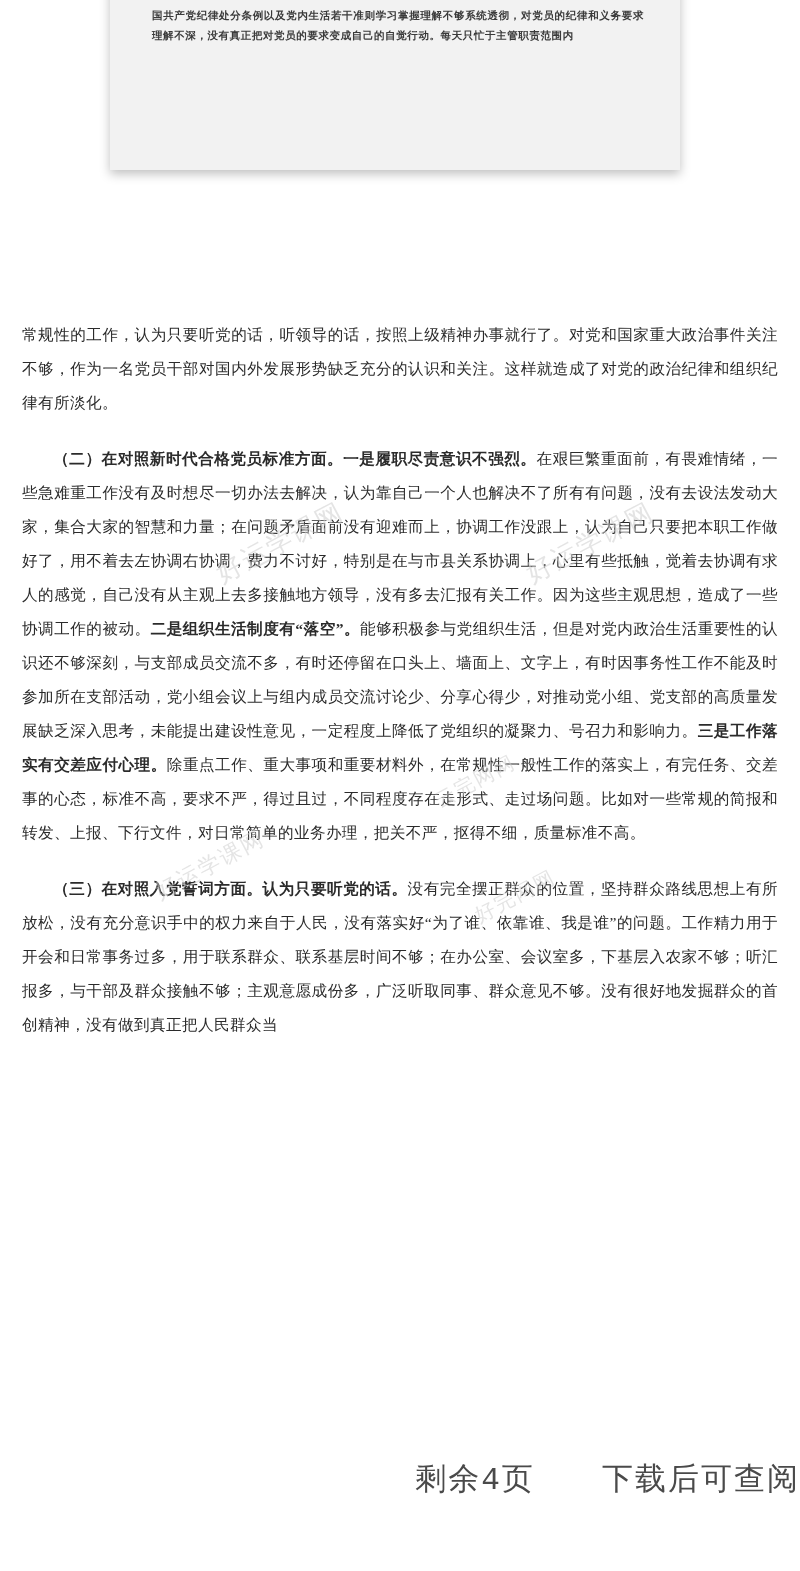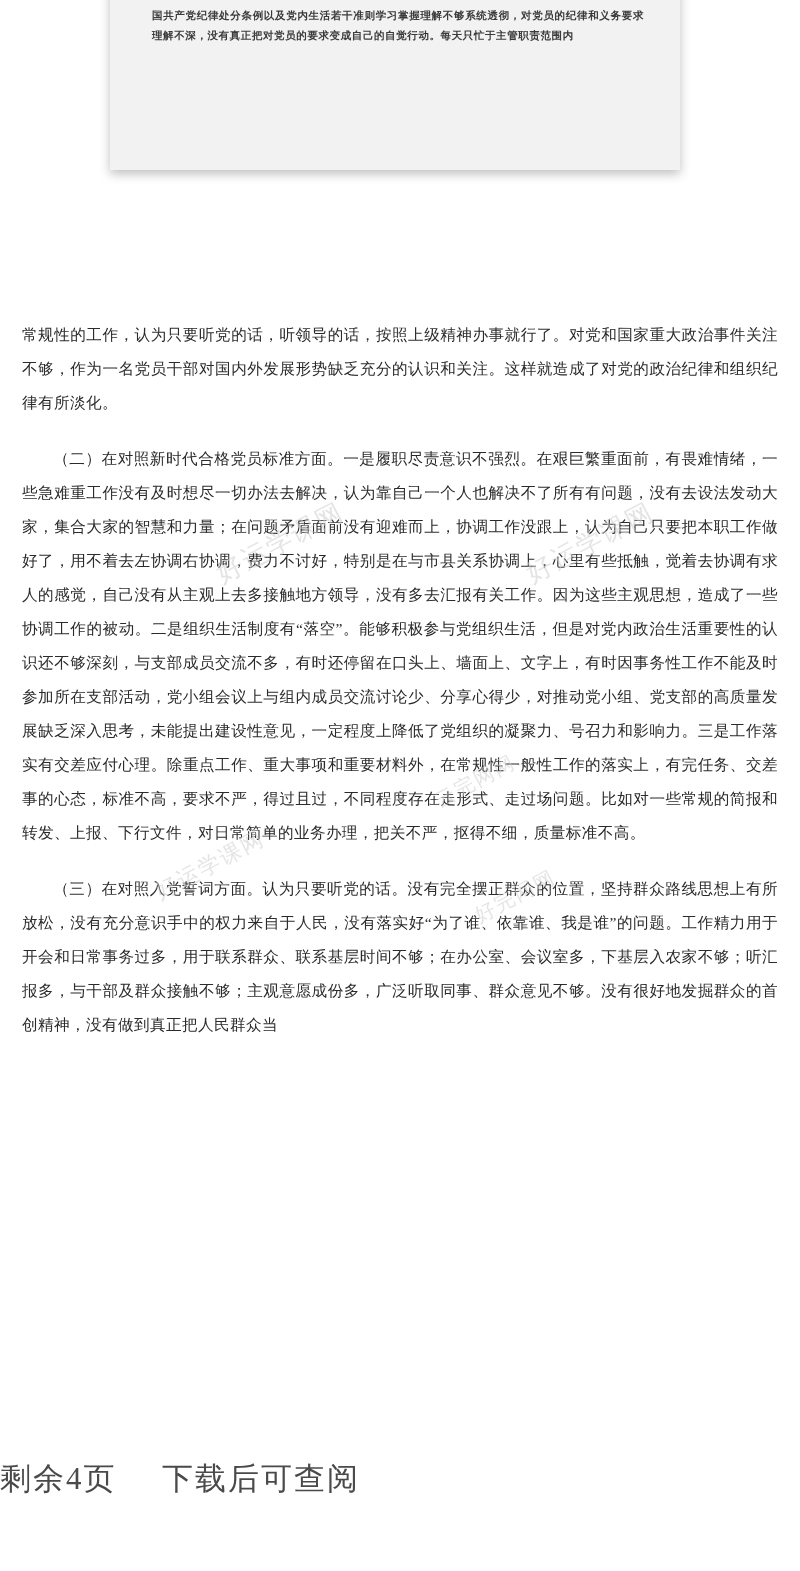--- a/index.html
+++ b/index.html
@@ -57,21 +57,21 @@
     line-height: 2.18;
     letter-spacing: 0.4px;
     text-align: justify;
     text-justify: inter-ideograph;
     color: #2b2b2b;
   }
   .para.indent {
     text-indent: 2em;
   }
   .para b {
-    font-weight: normal;
+    font-weight: bold;
   }
 
   
   .wm {
     position: absolute;
     font-family: "Liberation Serif", "DejaVu Serif", serif;
     color: #cfcfcf;
     opacity: 0.55;
     font-size: 17px;
     letter-spacing: 2px;
@@ -81,25 +81,25 @@
     pointer-events: none;
     user-select: none;
   }
 
   
   .bottom-notice {
     position: absolute;
     left: 0;
     top: 1458px;
     width: 800px;
-    text-align: left;
+    text-align: right;
     font-size: 31px;
     color: #4a4a4a;
     letter-spacing: 2px;
-    font-family: Liberation Serif, serif;
+    font-family: Liberation Mono, monospace;
   }
   .bottom-notice .gap { display: inline-block; width: 26px; }
 </style>
 </head>
 <body>
 
 <div class="top-card">
   <div class="top-card-inner">
     <p>国共产党纪律处分条例以及党内生活若干准则学习掌握理解不够系统透彻，对党员的纪律和义务要求理解不深，没有真正把对党员的要求变成自己的自觉行动。每天只忙于主管职责范围内</p>
   </div>

